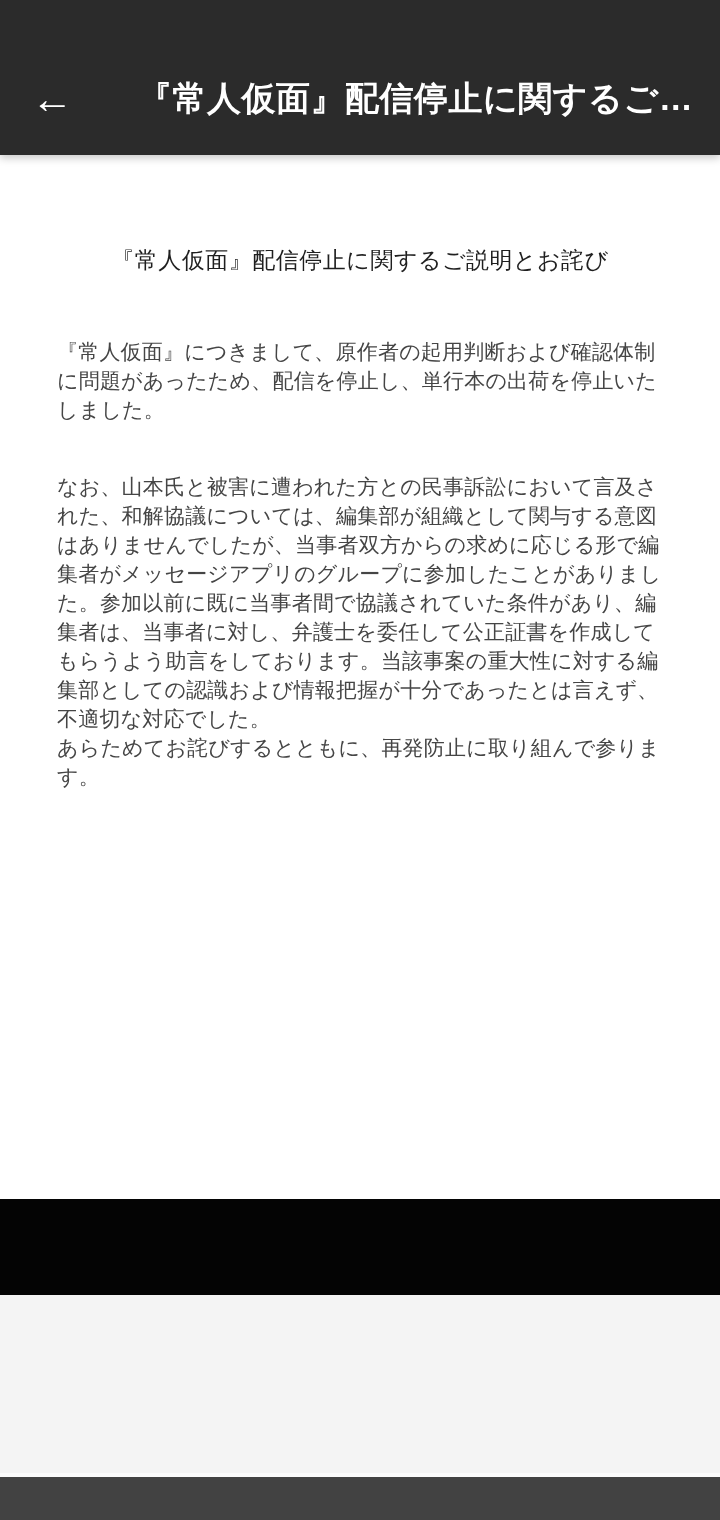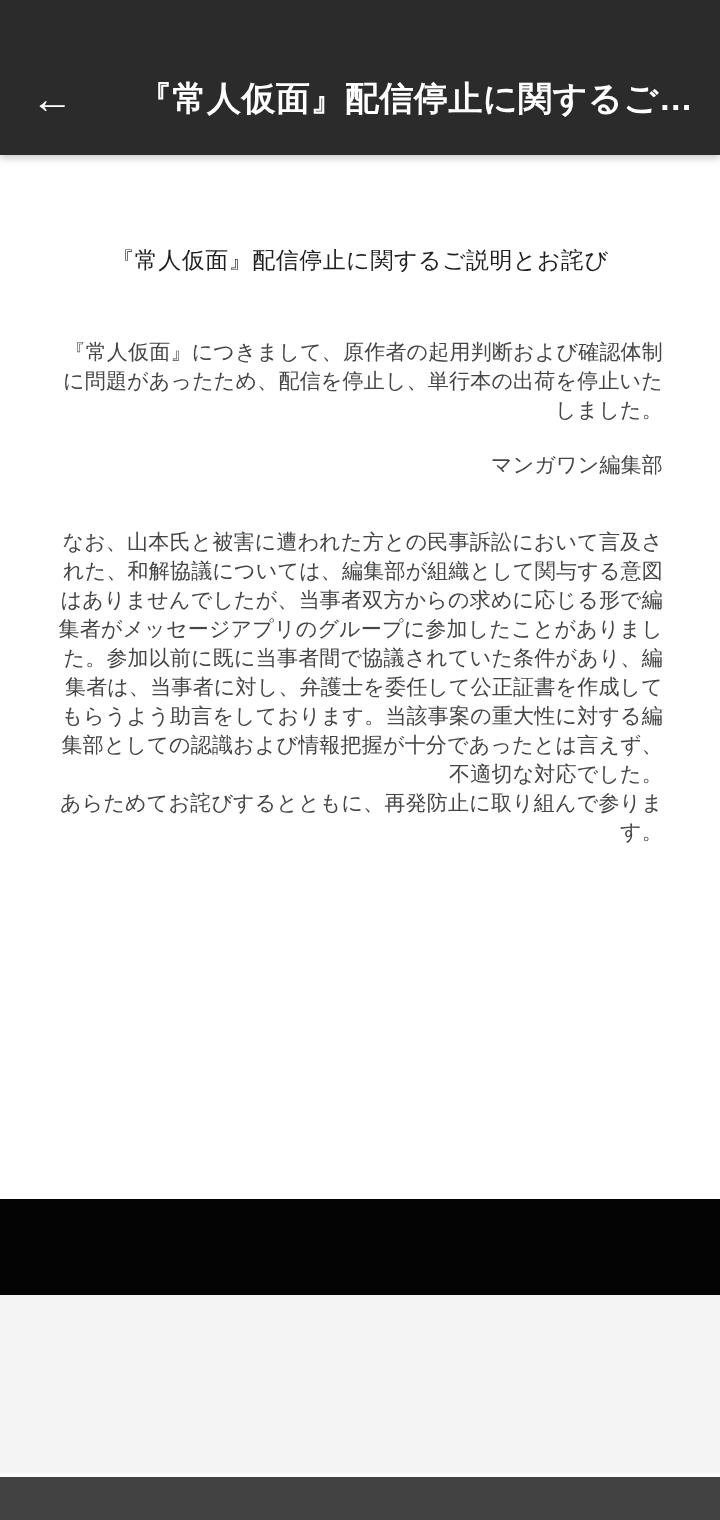--- a/index.html
+++ b/index.html
@@ -72,21 +72,21 @@
     color: #1f1f1f;
     line-height: 34px;
     letter-spacing: 0.5px;
   }
   .para {
     margin-top: 26px;
     font-size: 21px;
     line-height: 29px;
     color: #454545;
     white-space: pre-wrap;
-    text-align: right;
+    text-align: left;
     letter-spacing: 0.2px;
   }
   .para.first {
     margin-top: 60px;
   }
   .signature {
     margin-top: 26px;
     font-size: 21px;
     line-height: 29px;
     color: #454545;
@@ -127,21 +127,20 @@
     <div class="app-title">『常人仮面』配信停止に関するご説明とお詫び</div>
   </header>
 
   <main class="content">
     <h1 class="doc-heading">『常人仮面』配信停止に関するご説明とお詫び</h1>
 
     <p class="para first">『常人仮面』につきまして、原作者の起用判断および確認体制に問題があったため、配信を停止し、単行本の出荷を停止いたしました。</p>
 
 
 
-    <p class="signature">マンガワン編集部</p>
 
     <p class="para addendum">なお、山本氏と被害に遭われた方との民事訴訟において言及された、和解協議については、編集部が組織として関与する意図はありませんでしたが、当事者双方からの求めに応じる形で編集者がメッセージアプリのグループに参加したことがありました。参加以前に既に当事者間で協議されていた条件があり、編集者は、当事者に対し、弁護士を委任して公正証書を作成してもらうよう助言をしております。当該事案の重大性に対する編集部としての認識および情報把握が十分であったとは言えず、不適切な対応でした。
 あらためてお詫びするとともに、再発防止に取り組んで参ります。</p>
   </main>
 
   <div class="band-black"></div>
   <div class="band-light"></div>
   <div class="band-dark"></div>
 
 </div>

